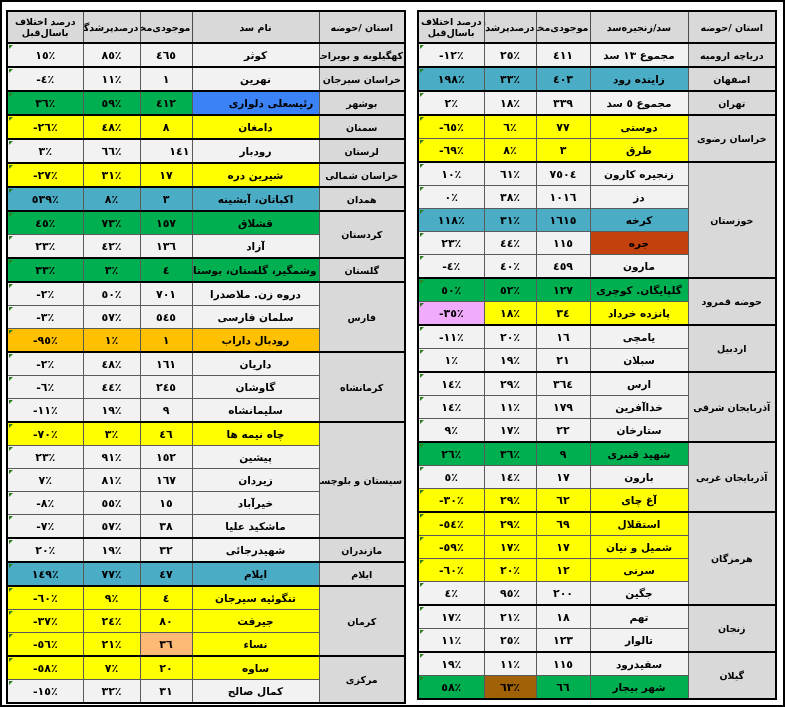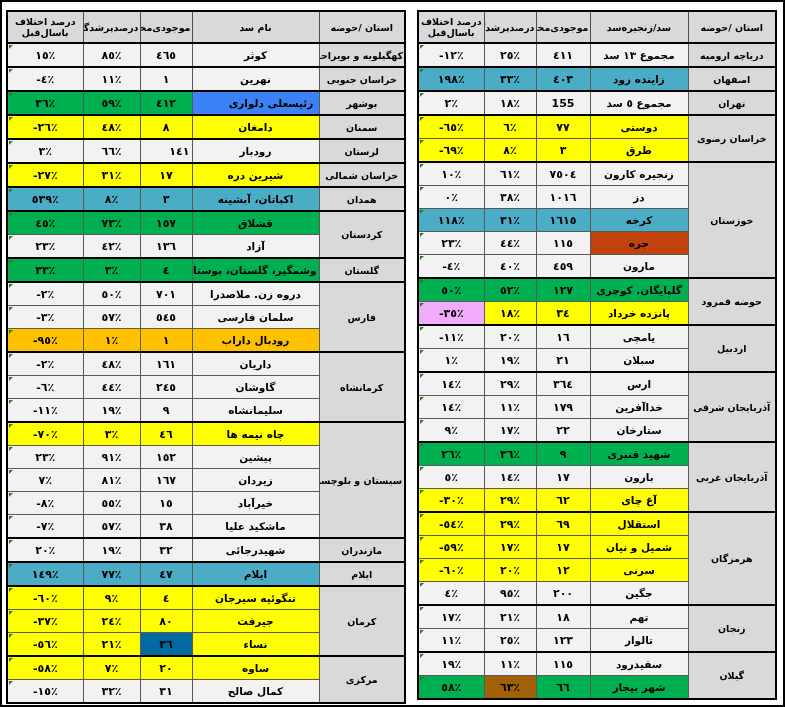--- a/index.html
+++ b/index.html
@@ -56,21 +56,21 @@
           <tr class="group-start">
             <td rowspan="1" class="prov">اصفهان</td>
             <td class="dam" style="background-color: rgb(75, 172, 198);"><span>زاینده رود</span></td>
             <td class="num" style="background-color: rgb(75, 172, 198);"><span dir="ltr">٤٠٣</span></td>
             <td class="num" style="background-color: rgb(75, 172, 198);"><span dir="ltr">٣٣٪</span></td>
             <td class="num diff" style="background-color: rgb(75, 172, 198);"><span dir="ltr">١٩٨٪</span></td>
           </tr>
           <tr class="group-start">
             <td rowspan="1" class="prov">تهران</td>
             <td class="dam" style="background-color: rgb(242, 242, 242);"><span>مجموع ٥ سد</span></td>
-            <td class="num" style="background-color: rgb(242, 242, 242);"><span dir="ltr">155</span></td>
+            <td class="num" style="background-color: rgb(242, 242, 242);"><span dir="ltr">٣٣٩</span></td>
             <td class="num" style="background-color: rgb(242, 242, 242);"><span dir="ltr">١٨٪</span></td>
             <td class="num diff" style="background-color: rgb(242, 242, 242);"><span dir="ltr">٢٪</span></td>
           </tr>
           <tr class="group-start">
             <td rowspan="2" class="prov">خراسان رضوی</td>
             <td class="dam" style="background-color: rgb(255, 255, 0);"><span>دوستی</span></td>
             <td class="num" style="background-color: rgb(255, 255, 0);"><span dir="ltr">٧٧</span></td>
             <td class="num" style="background-color: rgb(255, 255, 0);"><span dir="ltr">٦٪</span></td>
             <td class="num diff" style="background-color: rgb(255, 255, 0);"><span dir="ltr">-٦٥٪</span></td>
           </tr>
@@ -248,21 +248,21 @@
       </thead>
       <tbody id="left-body">
           <tr class="group-start">
             <td rowspan="1" class="prov">کهگیلویه و بویراحمد</td>
             <td class="dam" style="background-color: rgb(242, 242, 242);"><span>کوثر</span></td>
             <td class="num" style="background-color: rgb(242, 242, 242);"><span dir="ltr">٤٦٥</span></td>
             <td class="num" style="background-color: rgb(242, 242, 242);"><span dir="ltr">٨٥٪</span></td>
             <td class="num diff" style="background-color: rgb(242, 242, 242);"><span dir="ltr">١٥٪</span></td>
           </tr>
           <tr class="group-start">
-            <td rowspan="1" class="prov">خراسان جنوبی</td>
+            <td rowspan="1" class="prov">خراسان سیرجان</td>
             <td class="dam" style="background-color: rgb(242, 242, 242);"><span>نهرین</span></td>
             <td class="num" style="background-color: rgb(242, 242, 242);"><span dir="ltr">١</span></td>
             <td class="num" style="background-color: rgb(242, 242, 242);"><span dir="ltr">١١٪</span></td>
             <td class="num diff" style="background-color: rgb(242, 242, 242);"><span dir="ltr">-٤٪</span></td>
           </tr>
           <tr class="group-start">
             <td rowspan="1" class="prov">بوشهر</td>
             <td class="dam" style="background-color: #3b82f6; padding-left: 33px;"><span>رئیسعلی دلواری</span></td>
             <td class="num" style="background-color: rgb(0, 176, 80);"><span dir="ltr">٤١٢</span></td>
             <td class="num" style="background-color: rgb(0, 176, 80);"><span dir="ltr">٥٩٪</span></td>
@@ -407,21 +407,21 @@
             <td class="num diff" style="background-color: rgb(255, 255, 0);"><span dir="ltr">-٦٠٪</span></td>
           </tr>
           <tr>
             <td class="dam" style="background-color: rgb(255, 255, 0);"><span>جیرفت</span></td>
             <td class="num" style="background-color: rgb(255, 255, 0);"><span dir="ltr">٨٠</span></td>
             <td class="num" style="background-color: rgb(255, 255, 0);"><span dir="ltr">٢٤٪</span></td>
             <td class="num diff" style="background-color: rgb(255, 255, 0);"><span dir="ltr">-٣٧٪</span></td>
           </tr>
           <tr>
             <td class="dam" style="background-color: rgb(255, 255, 0);"><span>نساء</span></td>
-            <td class="num" style="background-color: #0369a1; margin-top: 27px;"><span dir="ltr">٣٦</span></td>
+            <td class="num" style="background-color: #fdba74; margin-top: 27px;"><span dir="ltr">٣٦</span></td>
             <td class="num" style="background-color: rgb(255, 255, 0);"><span dir="ltr">٢١٪</span></td>
             <td class="num diff" style="background-color: rgb(255, 255, 0);"><span dir="ltr">-٥٦٪</span></td>
           </tr>
           <tr class="group-start">
             <td rowspan="2" class="prov">مرکزی</td>
             <td class="dam" style="background-color: rgb(255, 255, 0);"><span>ساوه</span></td>
             <td class="num" style="background-color: rgb(255, 255, 0);"><span dir="ltr">٢٠</span></td>
             <td class="num" style="background-color: rgb(255, 255, 0);"><span dir="ltr">٧٪</span></td>
             <td class="num diff" style="background-color: rgb(255, 255, 0);"><span dir="ltr">-٥٨٪</span></td>
           </tr>

